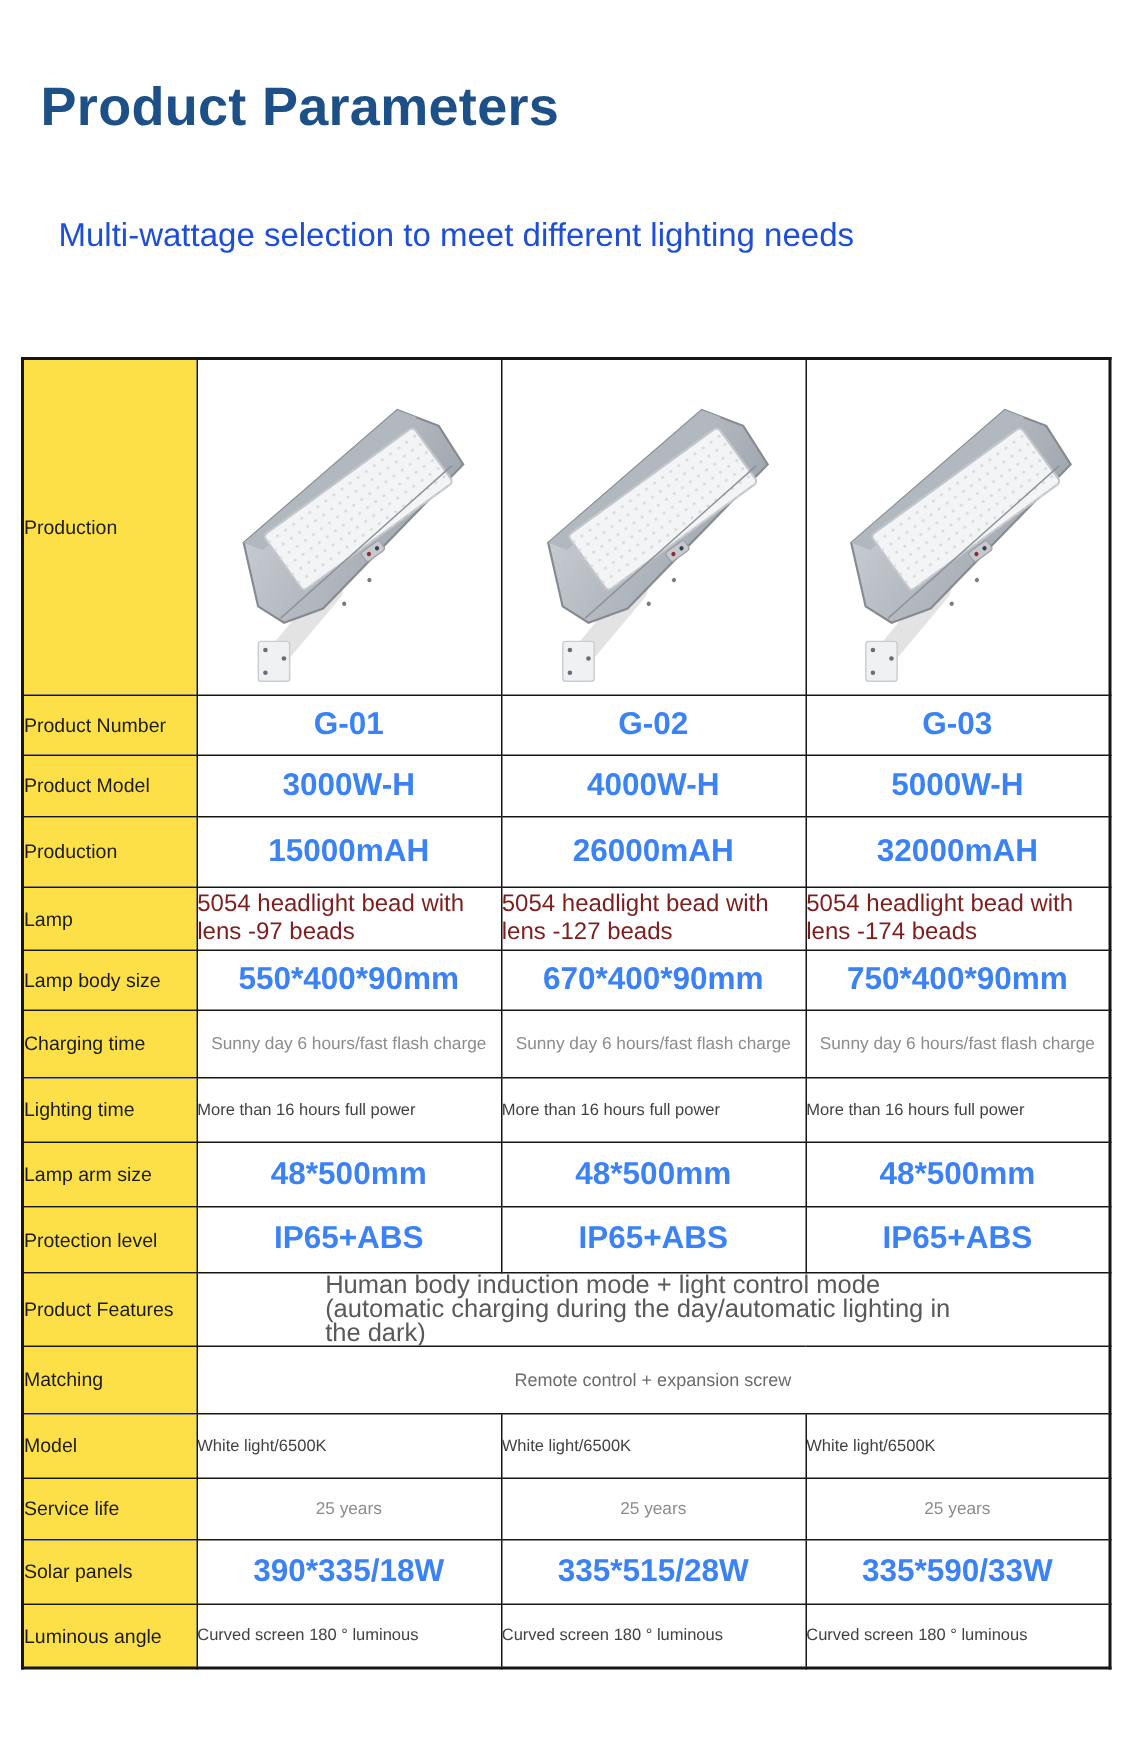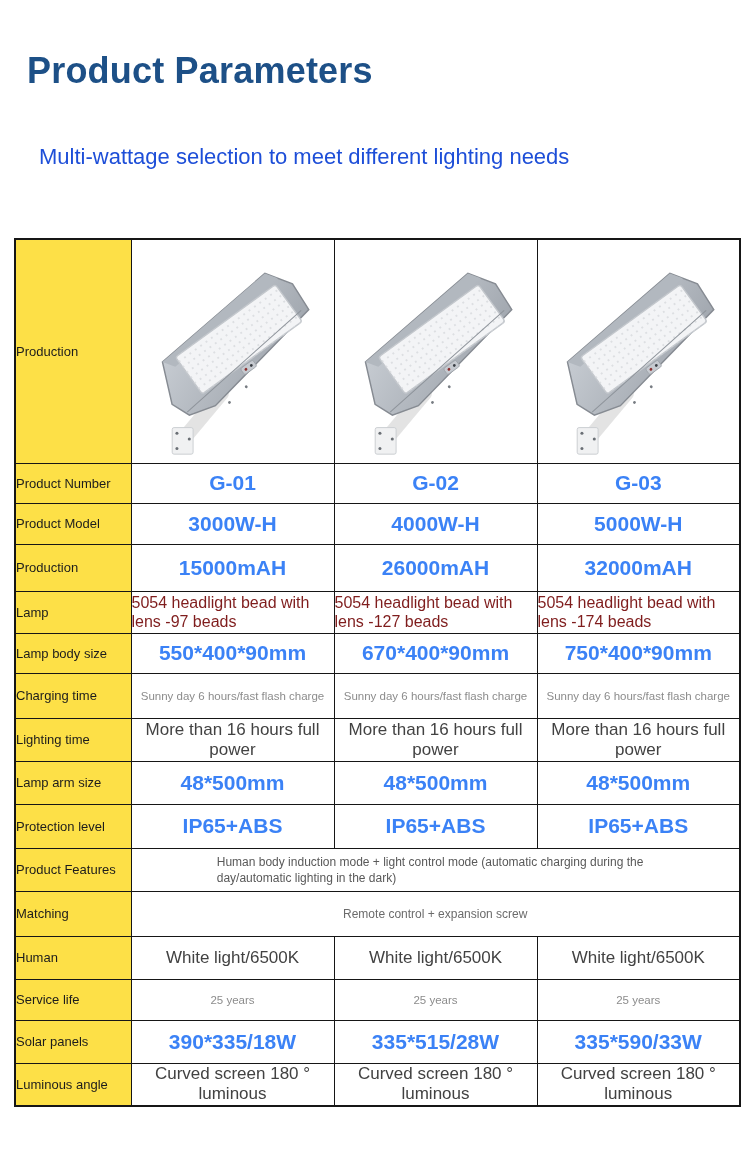--- a/index.html
+++ b/index.html
@@ -20,27 +20,27 @@
     border:2px solid #161616;
   }
   table.spec td{
     border:1px solid #161616;overflow:hidden;vertical-align:middle;padding:0;
   }
   td.lab{
     background:#fde047;font-size:13px;color:#1c1c1c;padding:0 4px 0 10px;
     vertical-align:middle;
   }
   td.big{font-size:21px;color:#3b82f6;text-align:center;font-weight:bold;}
-  td.sm{font-size:17px;color:#424242;text-align:center;}
+  td.sm{font-size:11px;color:#424242;text-align:left;}
   td.muted{font-size:11.5px;color:#8c8c8c;text-align:center;white-space:nowrap;}
   td.lamp{
     font-size:16px;color:#7f1d1d;text-align:left;vertical-align:top;
     padding:4px 6px 0 6px;line-height:19px;
   }
-  td.feat{font-size:12px;color:#595959;vertical-align:top;padding-top:6px;}
+  td.feat{font-size:17px;color:#595959;vertical-align:top;padding-top:6px;}
   .featbox{max-width:437px;margin:0 auto;text-align:left;line-height:16px;}
   td.match{font-size:12px;color:#6b6b6b;text-align:center;}
   td.img{text-align:center;vertical-align:middle;background:#fff;}
   td.img svg{display:block;margin:4px auto 0 auto;}
   .hidden-defs{position:absolute;width:0;height:0;overflow:hidden;}
 </style>
 </head>
 <body>
 
 <div class="page">
@@ -177,21 +177,21 @@
         <div class="featbox">Human body induction mode + light control mode (automatic charging during the day/automatic lighting in the dark)</div>
       </td>
     </tr>
 
     <tr style="height:45px">
       <td class="lab">Matching</td>
       <td class="match" colspan="3">Remote control + expansion screw</td>
     </tr>
 
     <tr style="height:43px">
-      <td class="lab">Human</td>
+      <td class="lab">Model</td>
       <td class="sm">White light/6500K</td>
       <td class="sm">White light/6500K</td>
       <td class="sm">White light/6500K</td>
     </tr>
 
     <tr style="height:41px">
       <td class="lab">Service life</td>
       <td class="muted">25 years</td>
       <td class="muted">25 years</td>
       <td class="muted">25 years</td>

